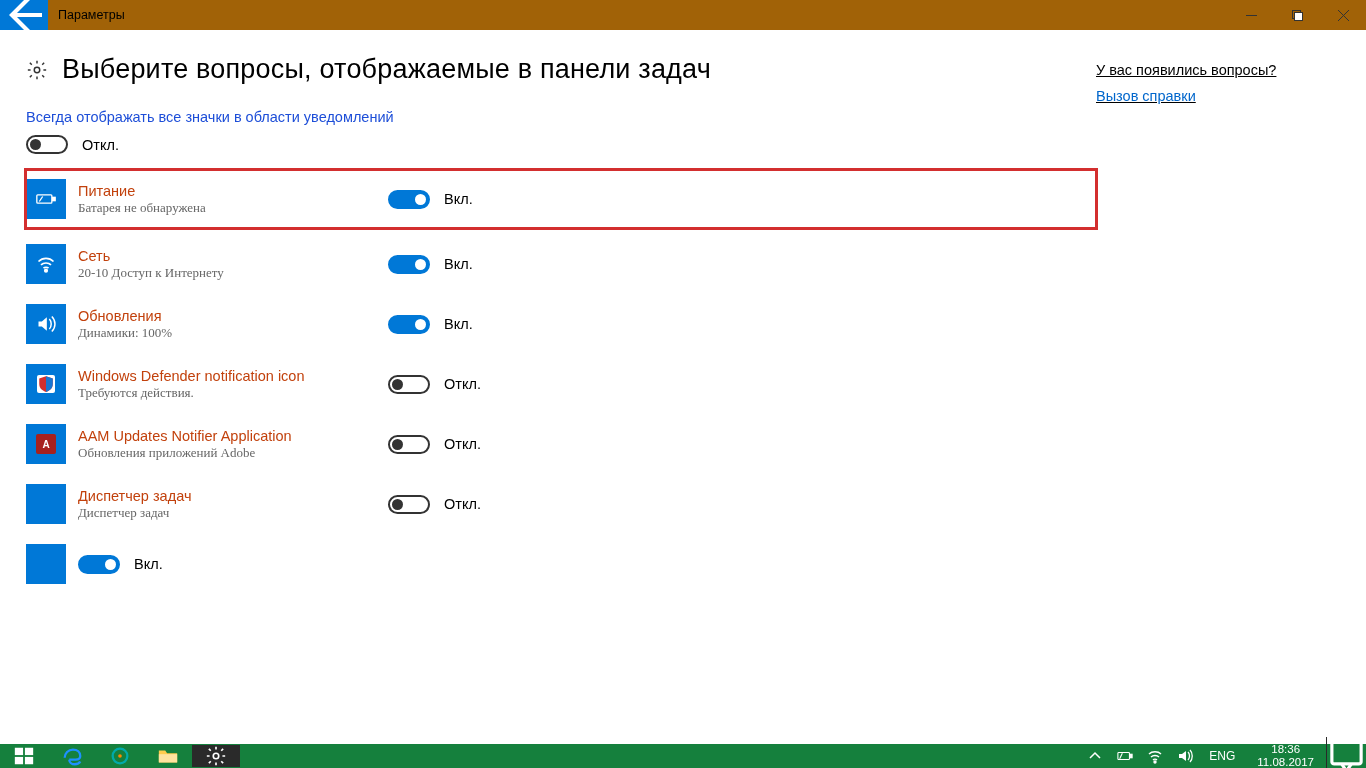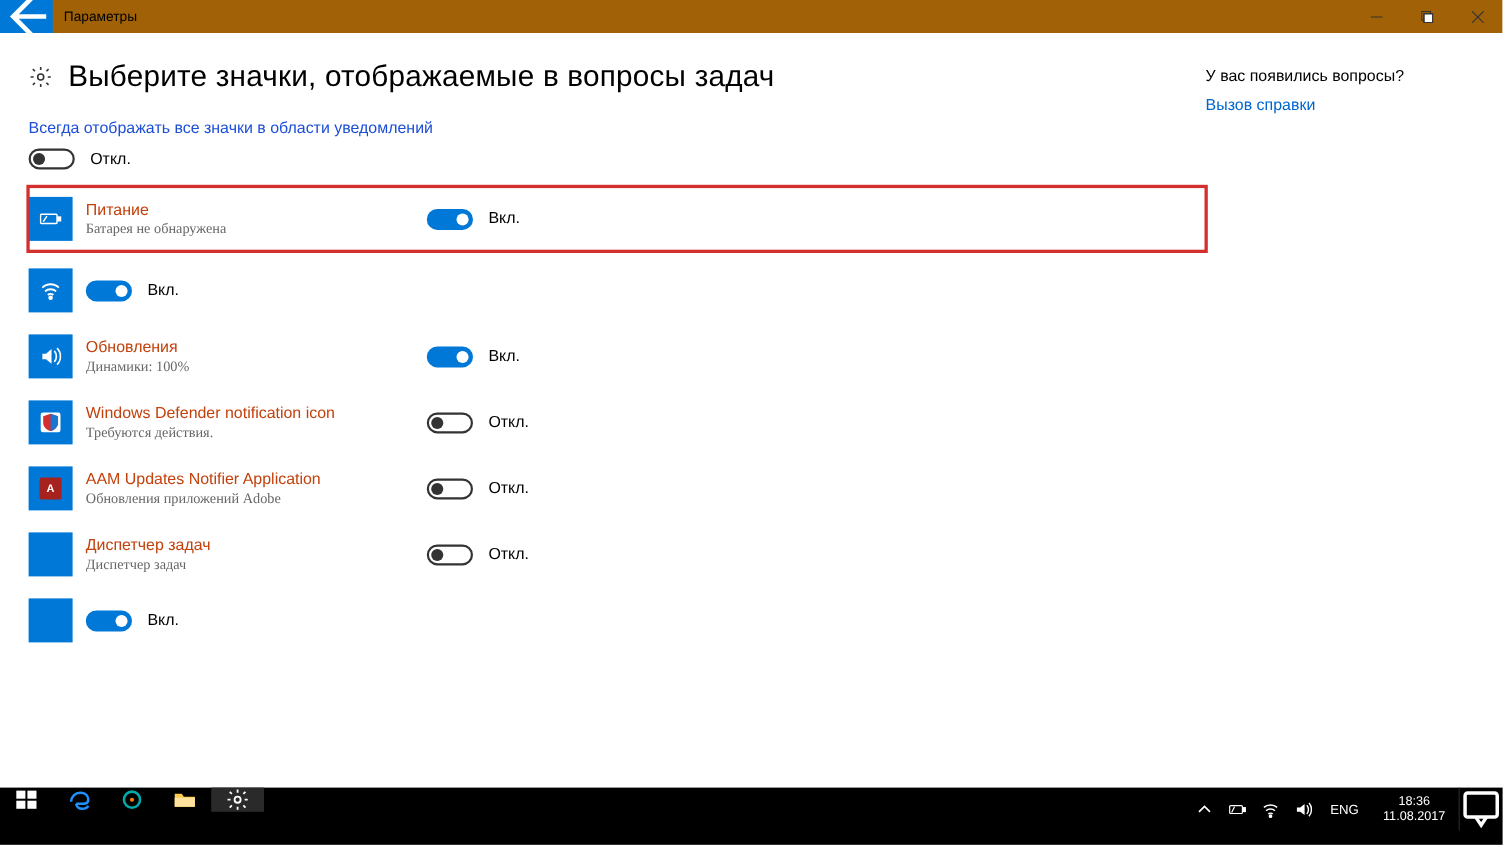--- a/index.html
+++ b/index.html
@@ -7,21 +7,21 @@
   
   .titlebar { height: 30px; display: flex; align-items: stretch; background: #a16207; }
   .back-btn { width: 48px; background: #0078d7; color: #fff; display:flex; align-items:center; justify-content:center; }
   .title { display:flex; align-items:center; padding-left:10px; font-size:12.5px; color:#000; flex:1; }
   .win-controls { display:flex; }
   .win-btn { width:46px; display:flex; align-items:center; justify-content:center; font-size:12px; color:#333; }
   .win-btn svg { width:11px; height:11px; }
   
   .content { padding: 24px 0 0 26px; display:flex; }
   .main-col { width: 1070px; }
-  .side-col { padding-top: 8px; }
+  .side-col { padding-top: 8px; text-decoration: underline; }
   .heading-row { display:flex; align-items:center; gap:14px; margin-bottom:24px; }
   .gear-ico { width:22px; height:22px; }
   h1 { font-weight:300; font-size:27px; color:#000; letter-spacing:0.2px; }
   .always-label { font-size:14.5px; color:#1d4ed8; margin-bottom:10px; }
   .master-toggle { display:flex; align-items:center; gap:14px; margin-bottom:18px; }
   .toggle { position:relative; width:42px; height:19px; border-radius:10px; border:2px solid #333; background:#fff; }
   .toggle.on { background:#0078d7; border-color:#0078d7; }
   .toggle .knob { position:absolute; top:2px; left:2px; width:11px; height:11px; border-radius:50%; background:#333; }
   .toggle.on .knob { background:#fff; left:auto; right:2px; }
   .toggle-state { font-size:14.5px; color:#000; }
@@ -31,21 +31,21 @@
   .item-icon { width:40px; height:40px; background:#0078d7; display:flex; align-items:center; justify-content:center; margin-right:12px; color:#fff; }
   .item-icon svg { width:20px; height:20px; }
   .item-text { width:310px; }
   .item-title { font-size:14.5px; color:#c2410c; line-height:1.25; }
   .item-sub { font-size:13px; color:#666; line-height:1.25; white-space:nowrap; overflow:hidden; text-overflow:ellipsis; max-width:300px;font-family:Liberation Serif, serif;}
   .item-toggle-wrap { display:flex; align-items:center; gap:14px; }
   
   .side-heading { font-size:14.5px; color:#000; margin-bottom:10px; }
   .side-link { font-size:14.5px; color:#0066cc; cursor:pointer; }
   
-  .taskbar { position:absolute; bottom:0; left:0; right:0; height:52px; background:#000000; display:flex; align-items:flex-start; color:#fff; }
+  .taskbar { position:absolute; bottom:0; left:0; right:0; height:24px; background:#15803d; display:flex; align-items:center; color:#fff; }
   .tb-btn { width:48px; display:flex; align-items:center; justify-content:center; }
   .tb-btn svg { width:22px; height:22px; }
   .tb-spacer { flex:1; }
   .tray { display:flex; align-items:center; gap:10px; padding:0 4px; }
   .tray-ico { display:flex; align-items:center; justify-content:center; width:20px; height:40px; }
   .tray-ico svg { width:16px; height:16px; }
   .lang { font-size:12px; padding:0 4px; }
   .clock { font-size:11.5px; text-align:center; line-height:1.15; padding:0 8px; display:flex; flex-direction:column; justify-content:center; }
   .action-center { width:40px; display:flex; align-items:center; justify-content:center; border-left:1px solid #2a2a2a;}
   .adobe-inner { width:20px; height:20px; background:#a7211e; color:#fff; display:flex; align-items:center; justify-content:center; font-size:10px; font-weight:bold; border-radius:2px; }
@@ -83,21 +83,21 @@
   </div>
 </div>
 
 <div class="content">
   <div class="main-col">
     <div class="heading-row">
       <svg class="gear-ico" viewBox="0 0 24 24" fill="none" stroke="#333" stroke-width="1.6">
           <circle cx="12" cy="12" r="3"></circle>
           <path d="M12 2v3M12 19v3M4.2 4.2l2.1 2.1M17.7 17.7l2.1 2.1M2 12h3M19 12h3M4.2 19.8l2.1-2.1M17.7 6.3l2.1-2.1"></path>
         </svg>
-      <h1>Выберите значки, отображаемые в вопросы задач</h1>
+      <h1>Выберите вопросы, отображаемые в панели задач</h1>
     </div>
 
     <div class="always-label">Всегда отображать все значки в области уведомлений</div>
     <div class="master-toggle">
       <div class="toggle">
           <div class="knob"></div>
         </div>
       <span class="toggle-state">Откл.</span>
     </div>
 
@@ -121,20 +121,24 @@
             <span class="toggle-state">Вкл.</span>
           </div>
         </div>
         <div class="item-row">
           <div class="item-icon">
             <svg viewBox="0 0 24 24" fill="none" stroke="#fff" stroke-width="2">
               <path d="M3 9c5-5 13-5 18 0M6 13c3-3 9-3 12 0M9 17c1.5-1.5 4.5-1.5 6 0"></path>
               <circle cx="12" cy="20" r="1.5" fill="#fff"></circle>
             </svg>
           </div>
+          <div class="item-text">
+            <div class="item-title">Сеть</div>
+            <div class="item-sub">20-10 Доступ к Интернету</div>
+          </div>
           <div class="item-toggle-wrap">
             <div class="toggle on">
               <div class="knob"></div>
             </div>
             <span class="toggle-state">Вкл.</span>
           </div>
         </div>
         <div class="item-row">
           <div class="item-icon">
             <svg viewBox="0 0 24 24" fill="#fff">

